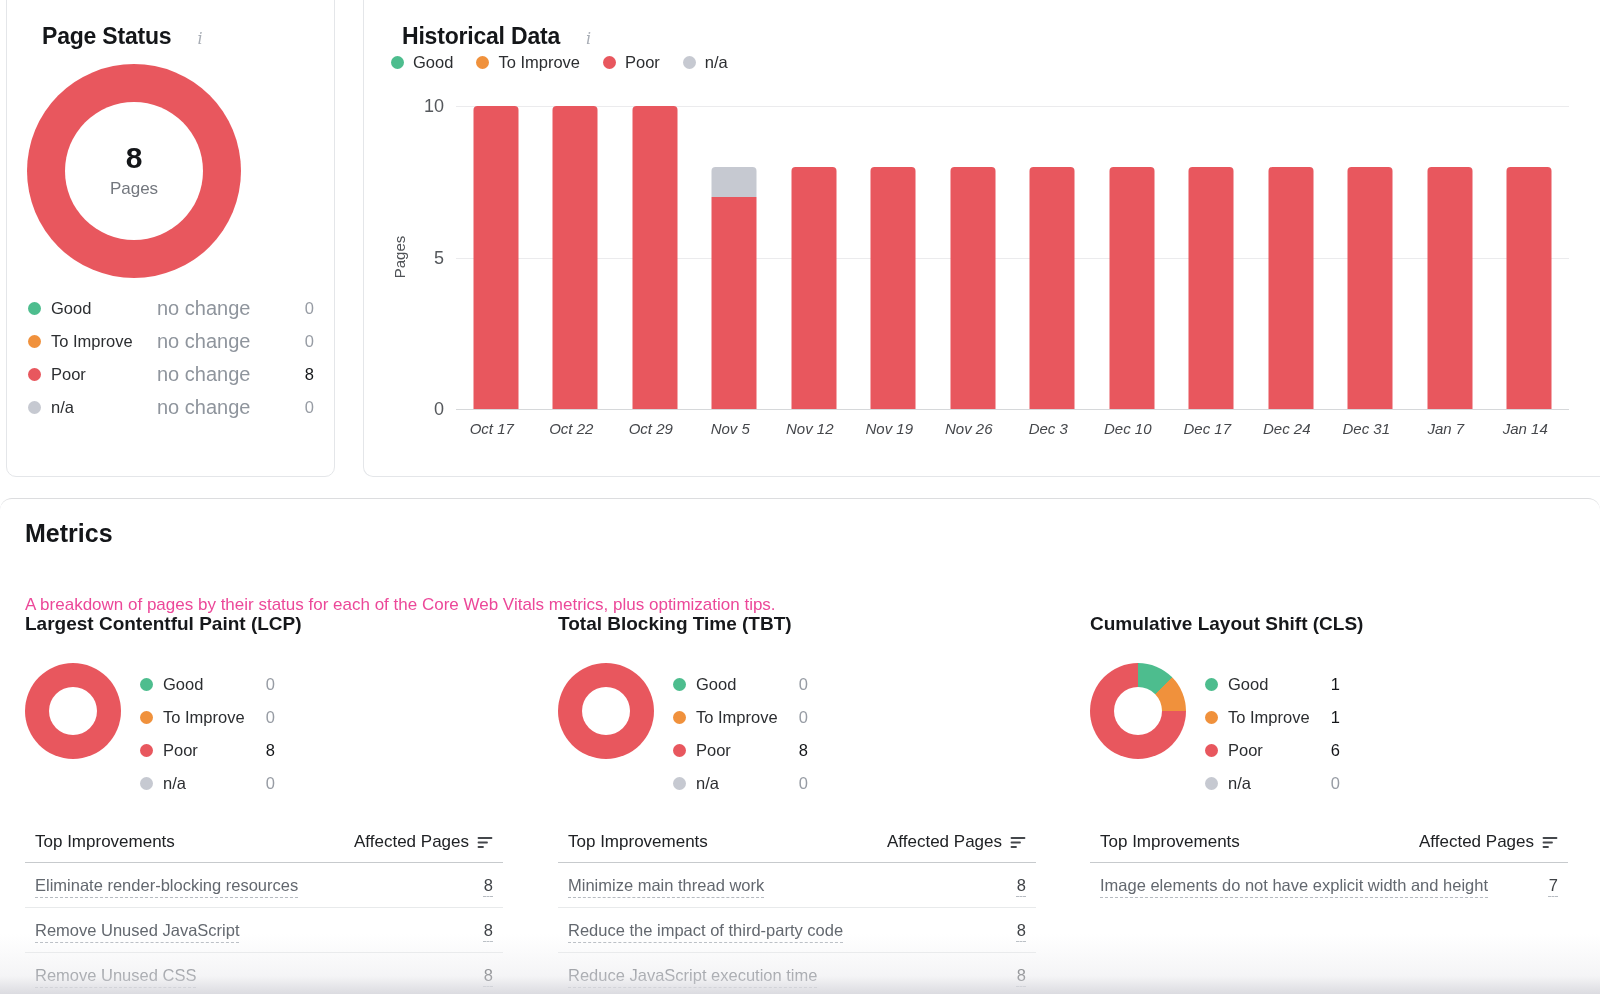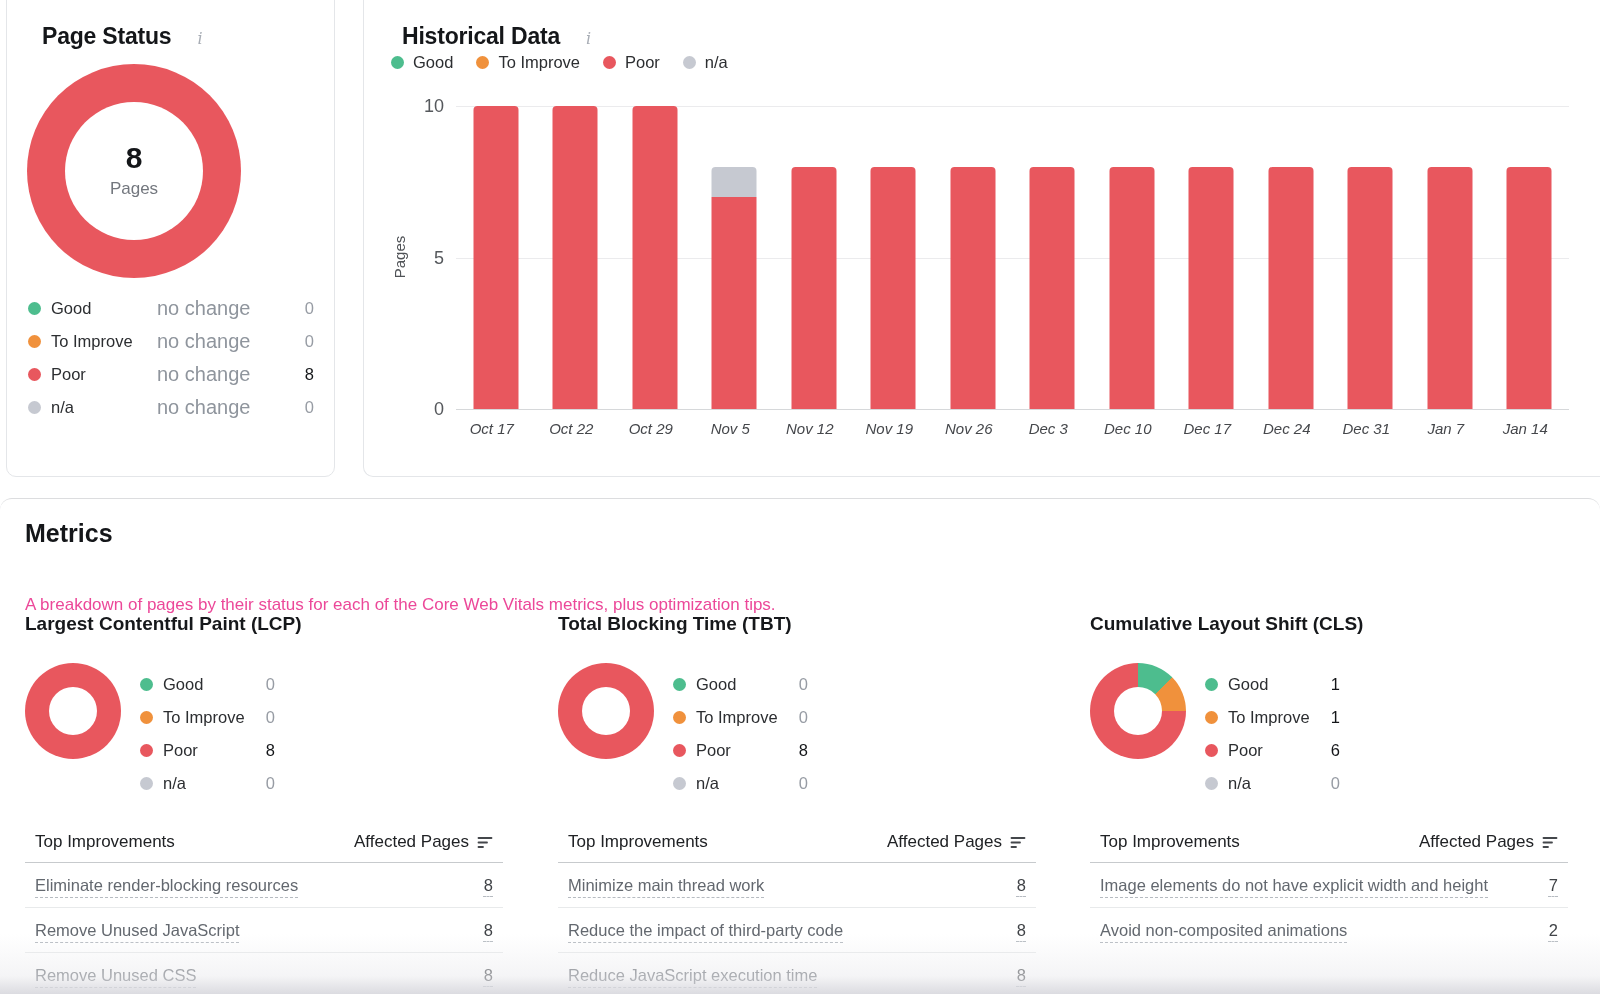--- a/index.html
+++ b/index.html
@@ -378,24 +378,20 @@
             <line x1="1.5" y1="6.5" x2="10" y2="6.5"></line>
             <line x1="1.5" y1="11" x2="6" y2="11"></line>
           </svg>
         </span>
       </div>
       <div class="imp-rows">
               <div class="imp-row">
                 <a class="imp-link">Image elements do not have explicit width and height</a>
                 <a class="imp-val">7</a>
               </div>
-              <div class="imp-row">
-                <a class="imp-link">Avoid non-composited animations</a>
-                <a class="imp-val">2</a>
-              </div>
             </div>
     </div>
   </div>
       </div>
   </section>
 
   <div class="bottom-fade"></div>
 </div>
 
 </body></html>

